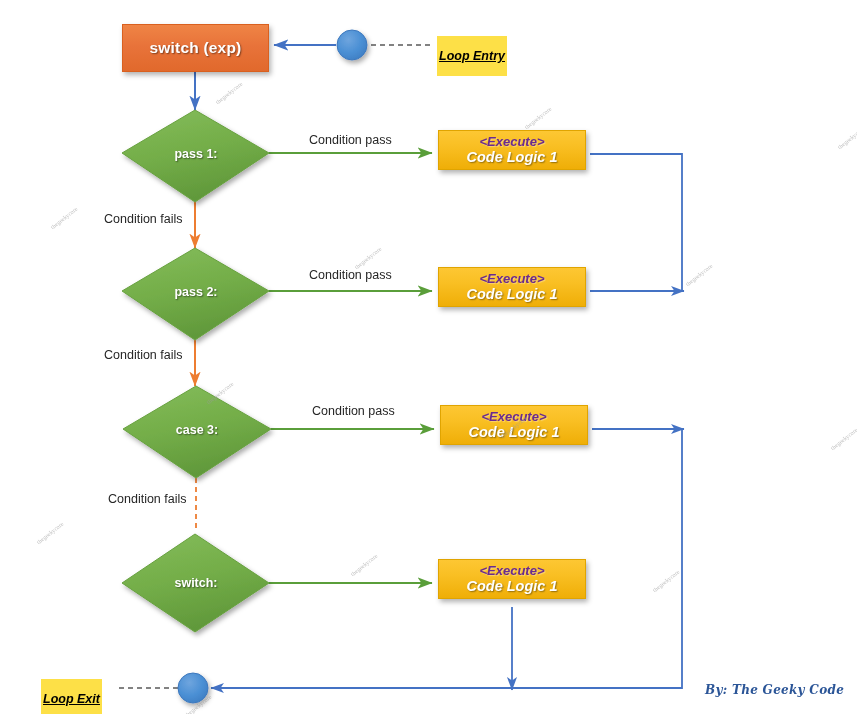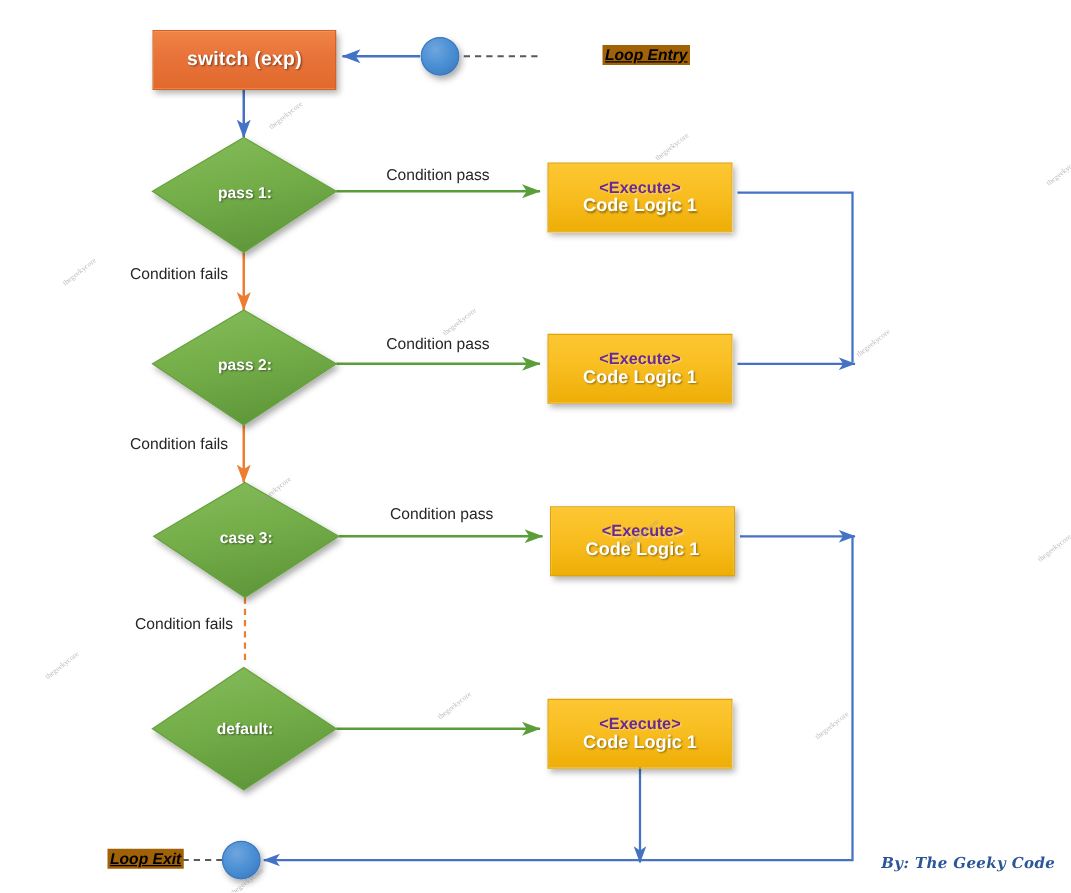--- a/index.html
+++ b/index.html
@@ -49,25 +49,26 @@
     color: #ffffff;
     font-size: 15.5px;
     font-weight: bold;
     text-shadow: 1px 1px 1.5px rgba(0,0,0,0.45);
     letter-spacing: .2px;
   }
 
   
   .exec-box {
     width: 148px;
-    height: 56px;
+    height: 40px;
     background: linear-gradient(to bottom, #fdc733 0%, #f9bf23 40%, #efae07 100%);
     border: 1px solid #e0a400;
     box-shadow: 2px 3px 5px rgba(0,0,0,0.30);
     line-height: 1.05;
+    font-style: italic;
   }
   .exec-box .top {
     color: #6a2b8f;
     font-size: 13px;
     font-weight: bold;
     text-shadow: 1px 1px 1px rgba(255,255,255,0.35);
   }
   .exec-box .bot {
     color: #ffffff;
     font-size: 14.5px;
@@ -99,29 +100,28 @@
   .edge-label {
     position: absolute;
     font-size: 12.5px;
     color: #262626;
     white-space: nowrap;
   }
 
   
   .loop-tag {
     position: absolute;
-    background: #a16207;
+    background: #fde047;
     color: #000000;
     font-size: 12.5px;
     font-weight: bold;
     font-style: italic;
     text-decoration: underline;
-    padding: 1px 2px;
-    white-space: nowrap;
-    margin-left: 45px;
+    padding: 13px 2px;
+    white-space: nowrap;
   }
 
   .signature {
     position: absolute;
     left: 705px;
     top: 683px;
     font-family: "DejaVu Serif", serif;
     font-style: italic;
     font-weight: bold;
     font-size: 12px;
@@ -223,21 +223,21 @@
   <div class="diamond-wrap" style="left:122px; top:106px;">
     <div class="dlbl">pass 1:</div>
   </div>
   <div class="diamond-wrap" style="left:122px; top:244px;">
     <div class="dlbl">pass 2:</div>
   </div>
   <div class="diamond-wrap" style="left:123px; top:382px;">
     <div class="dlbl">case 3:</div>
   </div>
   <div class="diamond-wrap" style="left:122px; top:535px;">
-    <div class="dlbl">default:</div>
+    <div class="dlbl">switch:</div>
   </div>
 
   <div class="node exec-box" style="left:438px; top:130px;">
     <span class="top">&lt;Execute&gt;</span>
     <span class="bot">Code Logic 1</span>
   </div>
   <div class="node exec-box" style="left:438px; top:267px;">
     <span class="top">&lt;Execute&gt;</span>
     <span class="bot">Code Logic 1</span>
   </div>

